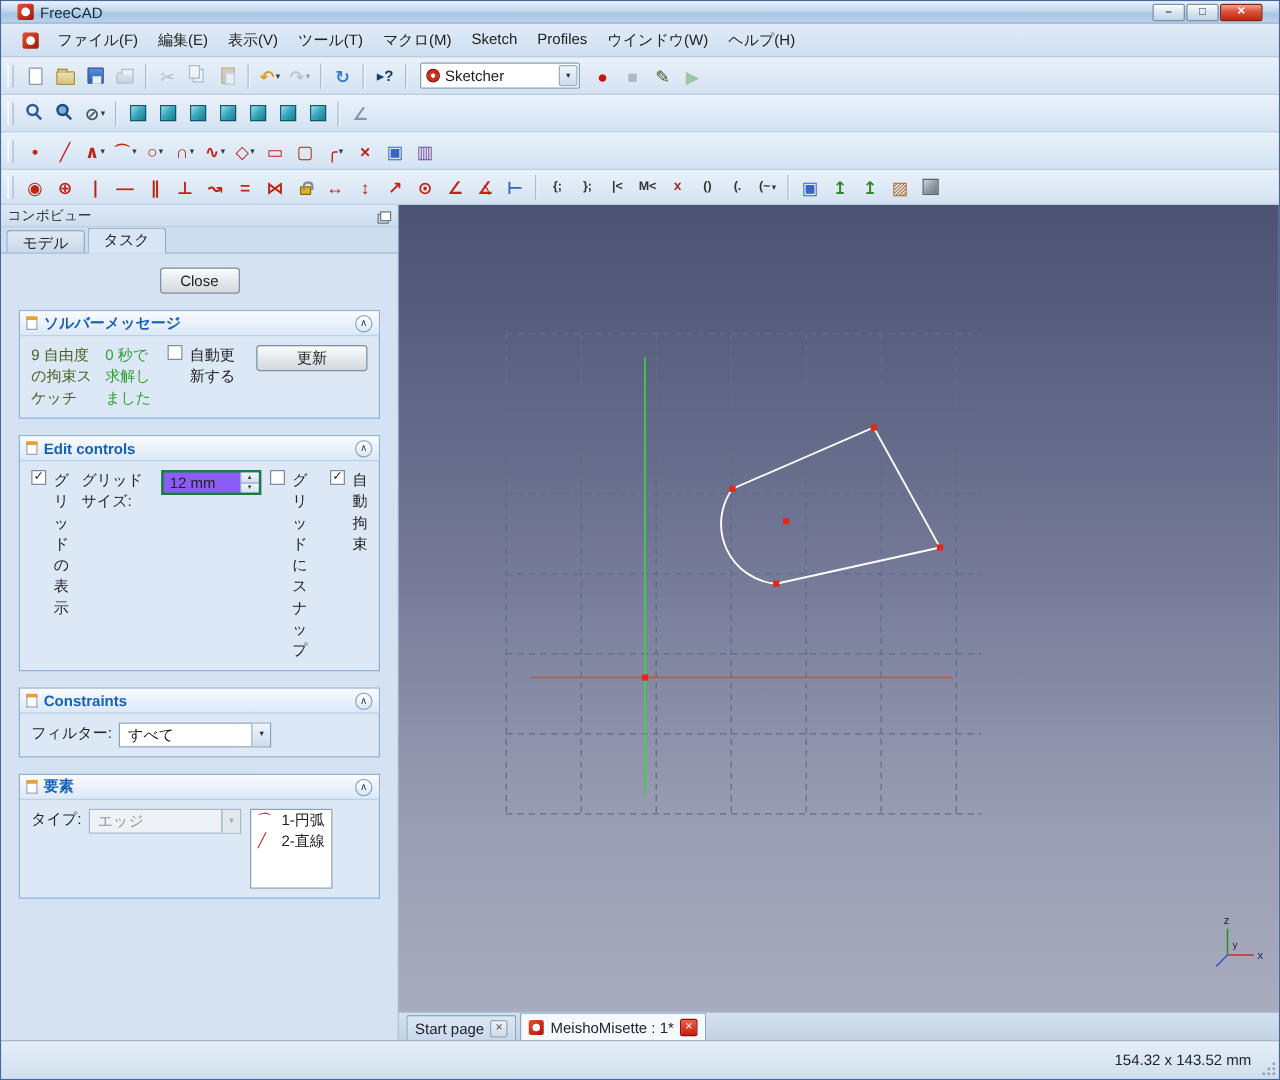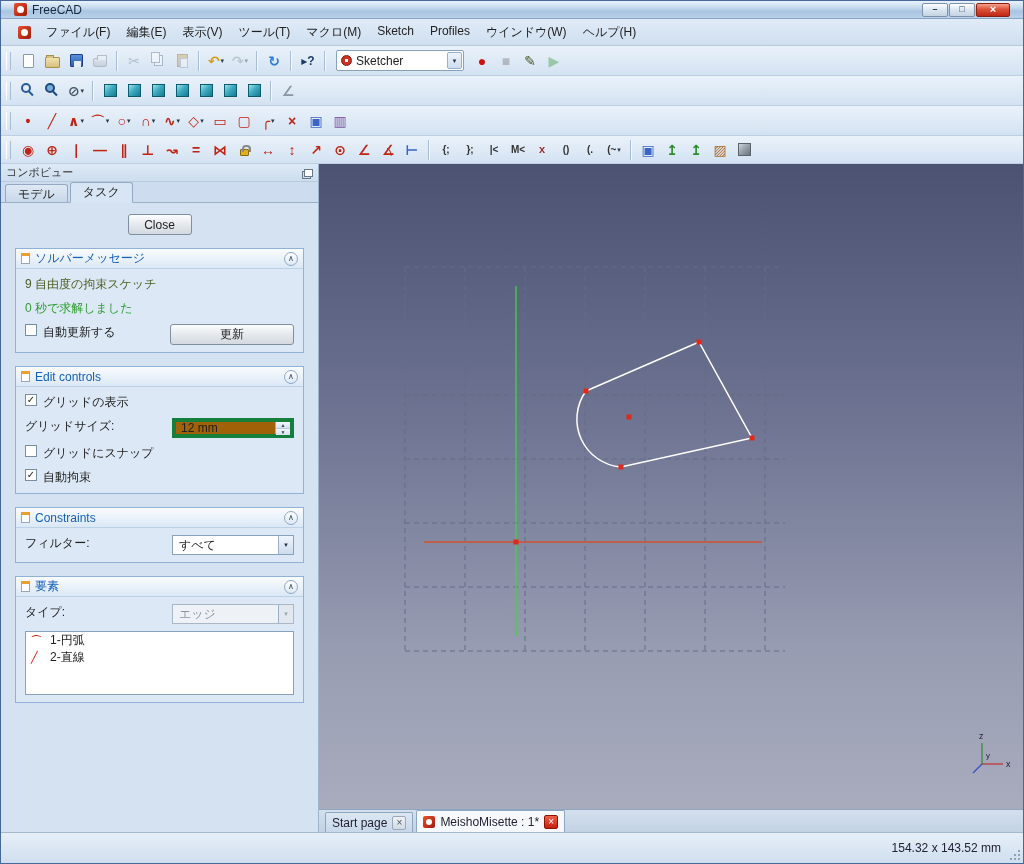--- a/index.html
+++ b/index.html
@@ -80,34 +80,34 @@
   .cv-tab.active{height:21px;background:#d8e5f4;margin-bottom:-1px;border-bottom:1px solid #d8e5f4}
   .dock-content{flex:1;overflow:hidden;padding:11px 14px 0 14px;display:flex;flex-direction:column;gap:13px;background:#d4e2f2}
 
   .close-row{display:flex;justify-content:center;flex:none}
   .btn{height:21px;padding:0 10px;border:1px solid #7e8f9f;border-radius:3px;display:flex;align-items:center;justify-content:center;
     background:linear-gradient(#fcfdfe,#e7ebef 45%,#d3d9df);font-size:12px;color:#222}
   .close-btn{width:64px}
   .update-btn{width:124px;margin-left:auto}
 
   .sect{border:1px solid #8fb2d6;background:#dce8f6;flex:none}
-  .sect-header{height:20px;display:flex;align-items:center;gap:5px;padding:0 5px;font-weight:normal;color:#1560b8;
+  .sect-header{height:20px;display:flex;align-items:center;gap:5px;padding:0 5px;font-weight:bold;color:#1560b8;
     background:linear-gradient(#fafcfe,#dbe8f6);border-bottom:1px solid #bcd0e6}
   .sect-doc{width:9px;height:11px;background:#fff;border:1px solid #9aa8ba;border-top:3px solid #e8a030;flex:none}
   .collapse{margin-left:auto;width:14px;height:14px;border:1px solid #8fa8c8;border-radius:50%;display:flex;align-items:center;justify-content:center;
     background:linear-gradient(#fff,#dce8f4);color:#345;font-weight:normal;flex:none}
   .collapse::after{content:"∧";font-size:8px}
-  .sect-body{padding:7px 9px;display:flex;flex-direction:column;gap:7px;font-size:12px}
+  .sect-body{padding:7px 9px;display:flex;flex-direction:row;gap:7px;font-size:12px}
   .row{display:flex;align-items:flex-start;gap:6px}
   .solver-line1{color:#4c5e22}
   .solver-line2{color:#2f9e2f}
   .cb{width:12px;height:12px;background:#fff;border:1px solid #7a8ea2;display:flex;align-items:center;justify-content:center;
     font-size:10px;line-height:1;color:#222;flex:none}
   .cb.checked::after{content:"✓";margin-top:-1px}
-  .spin{margin-left:auto;width:122px;height:20px;background:#a16207;border:4px solid #15803d;display:flex;align-items:center}
+  .spin{margin-left:auto;width:122px;height:20px;background:#8b5cf6;border:2px solid #15803d;display:flex;align-items:center}
   .spin-value{flex:1;padding-left:5px}
   .spin-btns{width:15px;height:100%;display:flex;flex-direction:column;border-left:1px solid #9ab0c8}
   .spin-up,.spin-down{flex:1;display:flex;align-items:center;justify-content:center;color:#345;background:linear-gradient(#f2f7fc,#d4e2f0)}
   .spin-up{border-bottom:1px solid #b8c8da}
   .spin-up::after{content:"▲";font-size:5px}
   .spin-down::after{content:"▼";font-size:5px}
   .combo{margin-left:auto;width:122px;height:20px;background:#fff;border:1px solid #89a2bc;display:flex;align-items:center}
   .combo-label{flex:1;padding-left:6px;white-space:nowrap;overflow:hidden}
   .combo .combo-btn{height:18px;border:none;border-left:1px solid #9ab0c8;border-radius:0}
   .combo.disabled{background:#eef2f6;border-color:#a8b8c8}

